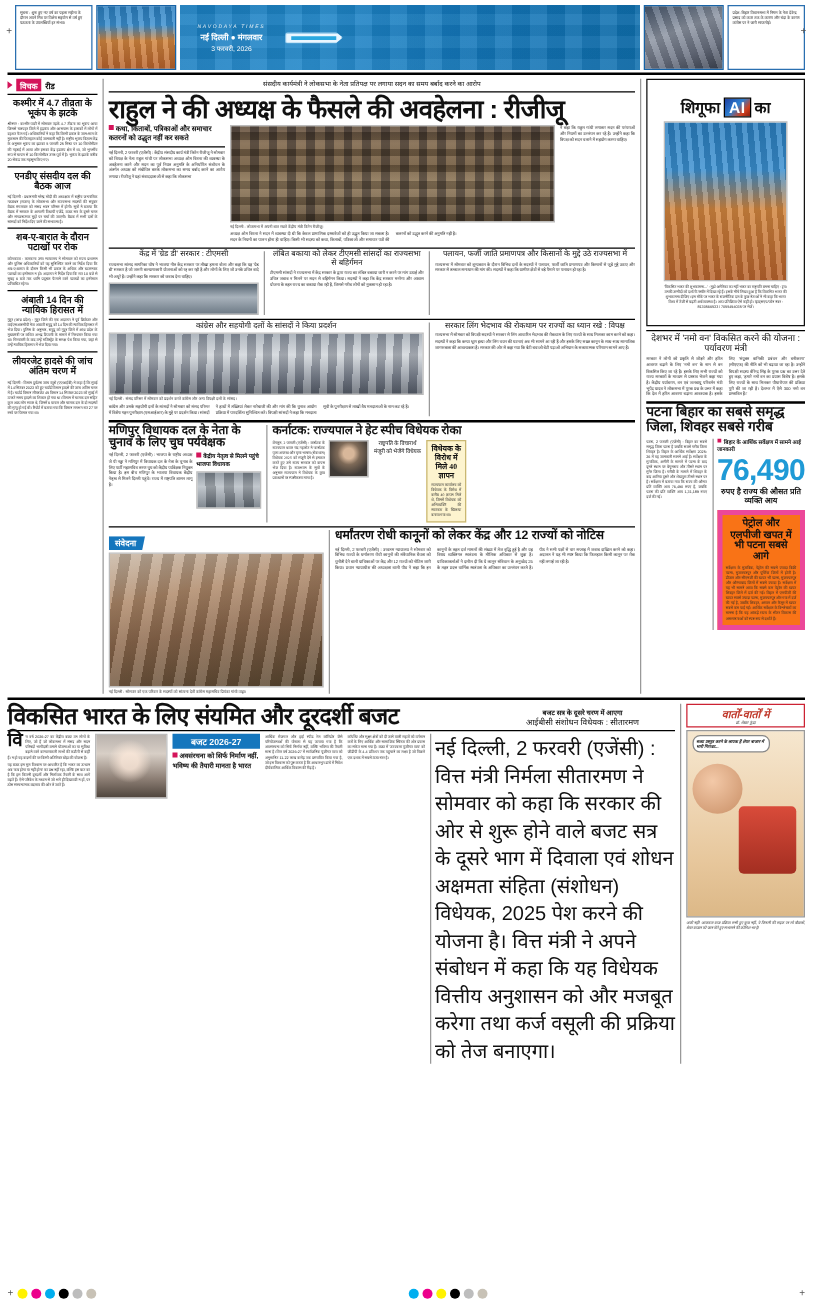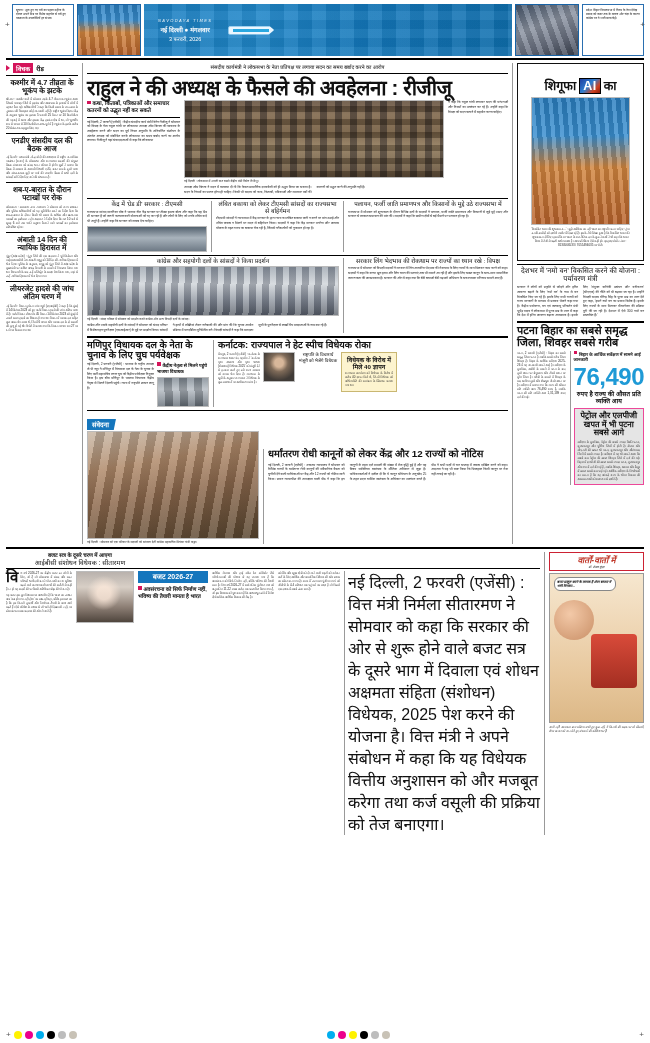--- a/index.html
+++ b/index.html
@@ -118,21 +118,21 @@
   .shigufa { border:1px solid #111; padding:13px; }
   .sh-head { display:flex; align-items:center; justify-content:center; gap:3px; }
   .sh-word{ font-size:12.5px; font-weight:700; }
   .sh-ai{ display:inline-block; padding:0 3px; font-size:12.5px; font-weight:700; color:#fff;
     background:linear-gradient(135deg,#1e3fa0,#2e7fd0 45%,#d0411f 75%,#8b1d0c);
     border:1px solid #000; letter-spacing:.5px; }
 
   
   .big-num{ font-size:24px; font-weight:700; color:#1f9ad6; letter-spacing:-.5px; line-height:1; text-align:center;}
   .num-cap{ font-size:6.3px; font-weight:700; text-align:center; line-height:1.2; margin-top:1px;}
-  .blue-box{ background:#e5e5e5; border:1px solid #ec4899; padding:3px; }
+  .blue-box{ background:#f97316; border:4px solid #ec4899; padding:3px; }
   .blue-hl{ font-size:8px; font-weight:700; text-align:center; line-height:1.1; color:#111;}
 
   
   .tag-blue{
     display:inline-block; background:#1576bd; color:#fff; font-size:6.6px; font-weight:700;
     padding:1px 7px 1.5px 5px; clip-path: polygon(0 0, 100% 0, 92% 100%, 0 100%);
   }
 
   
   .ybox{ background:#fdf4cf; border:1px solid #c9b772; padding:3px;}
@@ -298,21 +298,21 @@
             <div style="flex:1;" class="body-txt">नई दिल्ली, 2 फरवरी (एजेंसी) : भाजपा के राष्ट्रीय अध्यक्ष जे पी नड्डा ने मणिपुर में विधायक दल के नेता के चुनाव के लिए पार्टी महासचिव तरुण चुघ को केंद्रीय पर्यवेक्षक नियुक्त किया है। इस बीच मणिपुर के भाजपा विधायक केंद्रीय नेतृत्व से मिलने दिल्ली पहुंचे। राज्य में राष्ट्रपति शासन लागू है।</div>
             <div style="width:52px;">
               <div class="bullet-box" style="font-size:4.6px;">
                 <span class="sq"></span><span>केंद्रीय नेतृत्व से मिलने पहुंचे भाजपा विधायक</span>
               </div>
               <div class="photo ph-ministers" style="height:30px;margin-top:2px;"></div>
             </div>
           </div>
         </div>
 
-        <div class="vline" style="width:184px;padding-left:4px;">
+        <div class="vline" style="width:160px;padding-left:4px;font-family:Liberation Serif, serif;">
           <div class="hl" style="font-size:9.5px;line-height:1.08;">कर्नाटक: राज्यपाल ने हेट स्पीच विधेयक रोका</div>
           <div style="display:flex;gap:3px;margin-top:2px;">
             <div style="width:42px;" class="body-txt tiny">बेंगलुरु, 2 फरवरी (एजेंसी) : कर्नाटक के राज्यपाल थावर चंद गहलोत ने 'कर्नाटक घृणा अपराध और घृणा भाषण (रोकथाम) विधेयक 2025' को मंजूरी देने से इनकार करते हुए उसे राज्य सरकार को वापस भेज दिया है। राजभवन के सूत्रों के अनुसार राज्यपाल ने विधेयक के कुछ प्रावधानों पर स्पष्टीकरण मांगा है।</div>
             <div style="width:32px;">
               <div class="photo ph-portrait" style="height:30px;"></div>
             </div>
             <div style="width:40px;" class="kicker">राष्ट्रपति के विचारार्थ मंजूरी को भेजेंगे विधेयक</div>
             <div style="flex:1;" class="ybox">
               <div class="ybox-hl">विधेयक के विरोध में मिले 40 ज्ञापन</div>
               <div class="body-txt tiny" style="margin-top:1px;">राज्यपाल कार्यालय को विधेयक के विरोध में करीब 40 ज्ञापन मिले थे, जिनमें विधेयक को अभिव्यक्ति की स्वतंत्रता के खिलाफ बताया गया था।</div>
@@ -322,21 +322,21 @@
       </div>
 
       <div class="rule" style="margin:3px 0 2px;"></div>
 
       <div style="display:flex; gap:4px;">
         <div style="width:172px;">
           <div><span class="tag-blue">संवेदना</span></div>
           <div class="photo ph-women" style="height:108px;"></div>
           <div class="cap" style="margin-top:1px;">नई दिल्ली : सोमवार को एक परिवार के सदस्यों को सांत्वना देतीं कांग्रेस महासचिव प्रियंका गांधी वाड्रा।</div>
         </div>
-        <div class="vline" style="flex:1;padding-left:4px;margin-top:36px;">
+        <div class="vline" style="flex:1;padding-left:4px;">
           <div class="hl" style="font-size:9.8px;line-height:1.1;">धर्मांतरण रोधी कानूनों को लेकर केंद्र और 12 राज्यों को नोटिस</div>
           <div class="body-txt cols3" style="margin-top:3px;">नई दिल्ली, 2 फरवरी (एजेंसी) : उच्चतम न्यायालय ने सोमवार को विभिन्न राज्यों के धर्मांतरण रोधी कानूनों की संवैधानिक वैधता को चुनौती देने वाली याचिकाओं पर केंद्र और 12 राज्यों को नोटिस जारी किया। प्रधान न्यायाधीश की अध्यक्षता वाली पीठ ने कहा कि इन कानूनों के तहत दर्ज मामलों की संख्या में तेज वृद्धि हुई है और यह विषय व्यक्तिगत स्वतंत्रता के मौलिक अधिकार से जुड़ा है। याचिकाकर्ताओं ने दलील दी कि ये कानून संविधान के अनुच्छेद 25 के तहत प्रदत्त धार्मिक स्वतंत्रता के अधिकार का उल्लंघन करते हैं। पीठ ने सभी पक्षों से चार सप्ताह में जवाब दाखिल करने को कहा। अदालत ने यह भी स्पष्ट किया कि फिलहाल किसी कानून पर रोक नहीं लगाई जा रही है।</div>
         </div>
       </div>
 
     </div>
 
     <div class="col-right vline" style="padding-left:4px;">
 
       <div class="shigufa">
@@ -375,20 +375,23 @@
           </div>
         </div>
       </div>
 
     </div>
   </div>
 
   <div class="bottom">
     <div class="bt-left">
       <div style="display:flex;align-items:flex-end;gap:4px;">
+        <div style="flex:1;">
+          <div class="bt-hl">विकसित भारत के लिए संयमित और दूरदर्शी बजट</div>
+        </div>
         <div style="width:148px;">
           <div class="kicker" style="font-weight:700;font-size:5.4px;">बजट सत्र के दूसरे चरण में आएगा</div>
           <div class="mini-hl" style="font-size:6.6px;">आईबीसी संशोधन विधेयक : सीतारमण</div>
         </div>
       </div>
       <div class="rule" style="margin:2px 0;"></div>
 
       <div style="display:flex;gap:4px;">
         <div style="width:66px;">
           <span class="dropcap">वि</span>

